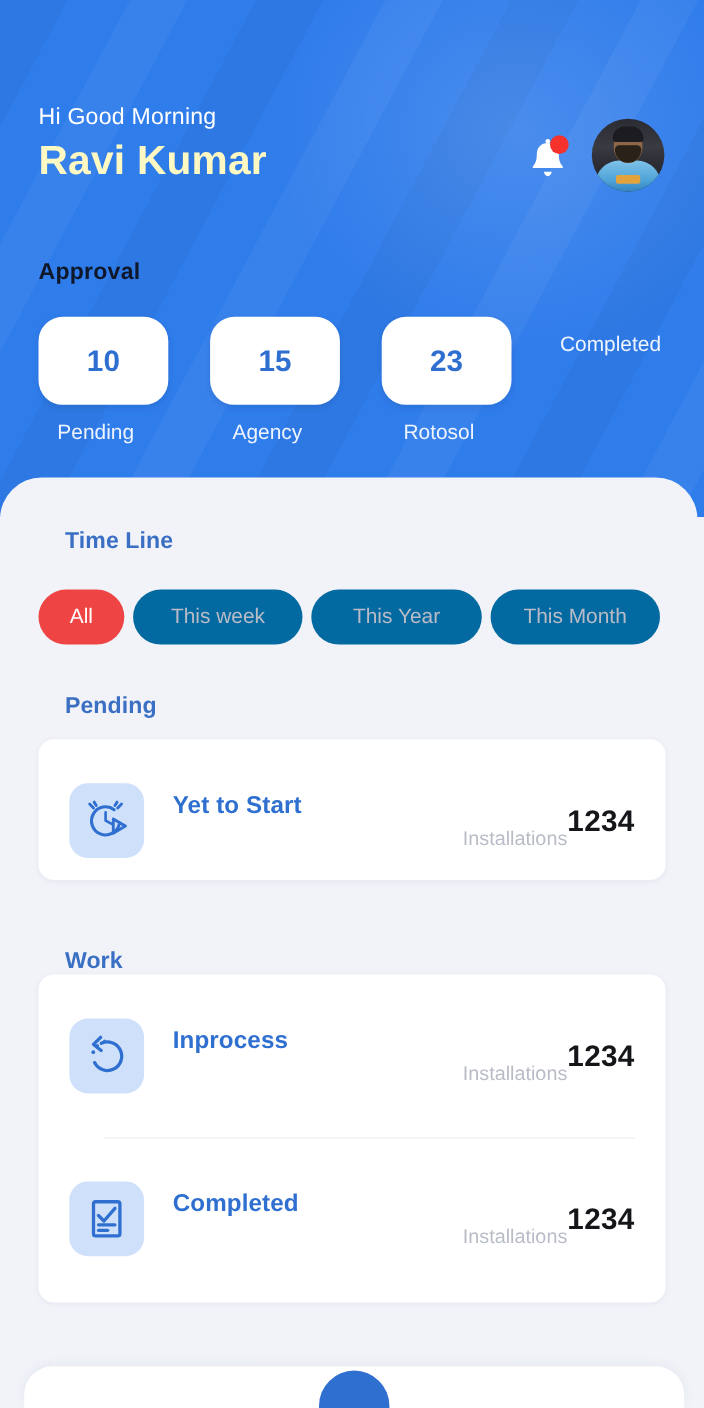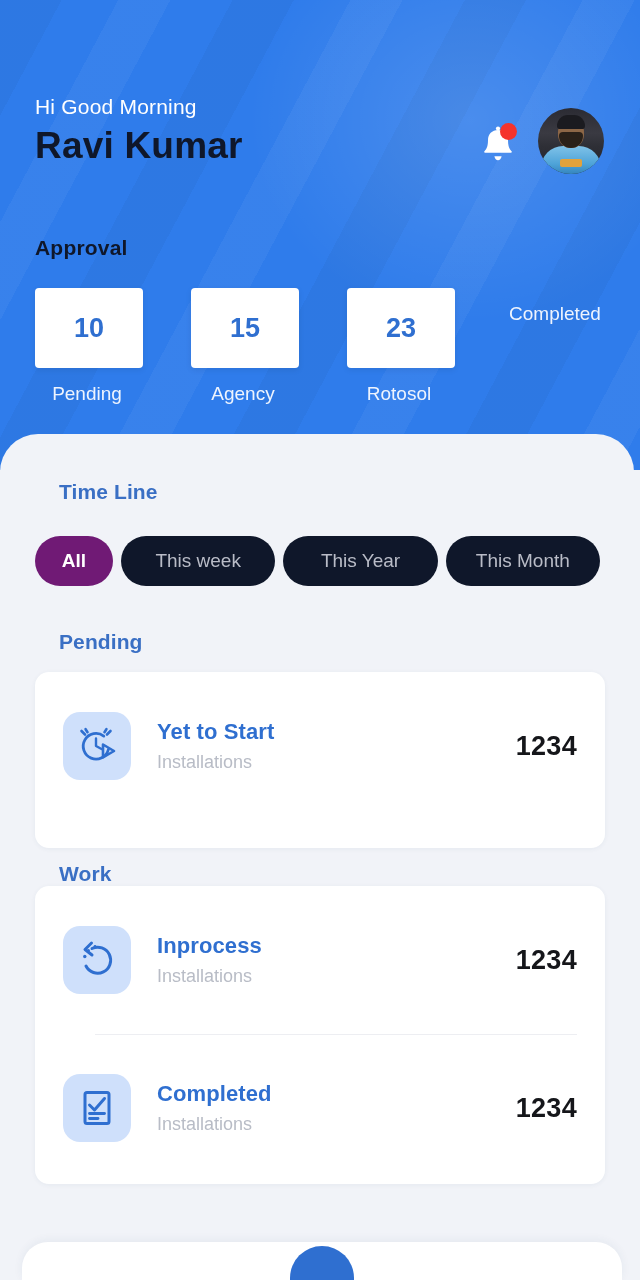--- a/index.html
+++ b/index.html
@@ -31,21 +31,21 @@
     position:absolute; right:-60px; top:-90px; width:460px; height:420px;
     background:radial-gradient(ellipse at center, rgba(255,255,255,0.13), rgba(255,255,255,0) 68%);
     pointer-events:none;
   }
 
   .greet-wrap { position:absolute; left:35px; top:95px; }
   #greeting {
     color:#ffffff; font-size:21px; font-weight:400; letter-spacing:.2px;
   }
   #username {
-    color:#0f172a; font-size:37px; font-weight:bold; letter-spacing:.2px;
+    color:#fef9c3; font-size:37px; font-weight:bold; letter-spacing:.2px;
     margin-top:6px;
   }
 
   
   #bell-btn {
     position:absolute; left:478px; top:123px; width:40px; height:44px; cursor:pointer;
   }
   #bell-dot {
     position:absolute; right:1px; top:0px; width:17px; height:17px;
     border-radius:50%; background:#f5332c;
@@ -87,21 +87,21 @@
   #approval-title {
     position:absolute; left:35px; top:236px;
     color:#0f172a; font-size:21px; font-weight:bold; letter-spacing:.2px;
   }
   #approval-row {
     position:absolute; left:35px; top:288px; width:572px;
     display:flex; justify-content:space-between;
   }
   .approval-item { width:104px; text-align:center; cursor:pointer; }
   .approval-card {
-    width:108px; height:80px; background:#ffffff; border-radius:4px;
+    width:118px; height:80px; background:#ffffff; border-radius:22px;
     display:flex; align-items:center; justify-content:center;
     box-shadow:0 2px 6px rgba(0,0,0,0.08);
   }
   .approval-value { color:#2f6fd0; font-size:27px; font-weight:bold; }
   .approval-label {
     margin-top:15px; color:#eef4fe; font-size:19px; font-weight:400;
   }
 
   
   #panel {
@@ -116,48 +116,48 @@
 
   
   #filter-row {
     position:absolute; left:35px; top:102px; width:565px;
     display:flex; gap:8px;
   }
   .pill {
     height:50px; border-radius:25px; display:flex; align-items:center;
     justify-content:center; font-size:19px; cursor:pointer; white-space:nowrap;
   }
-  .pill.inactive { background:#0f172a; color:#b9bcc7; padding:16px 22px; flex:1; }
+  .pill.inactive { background:#0369a1; color:#b9bcc7; padding:16px 22px; flex:1; }
   .pill.active {
-    background:#701a75; color:#ffffff; font-weight:bold; width:78px; flex:0 0 78px;text-align:right;
+    background:#ef4444; color:#ffffff; font-weight:normal; width:78px; flex:0 0 78px;text-align:right;
   }
 
   
   #pending-title { position:absolute; left:35px; top:196px; }
   #work-title    { position:absolute; left:35px; top:428px; }
 
   
   .list-card {
     position:absolute; left:35px; width:570px; background:#ffffff;
     border-radius:14px; box-shadow:0 1px 5px rgba(40,60,110,0.06);
   }
-  #pending-card { top:238px; height:176px; }
+  #pending-card { top:238px; height:128px; }
   #work-card    { top:452px; height:298px; }
 
   .row {
     position:relative; height:148px; display:flex; align-items:center;
     padding:0 28px; cursor:pointer;
   }
   .row-icon {
     width:68px; height:68px; border-radius:17px; background:#cfe0fb;
     display:flex; align-items:center; justify-content:center; flex:0 0 68px;
   }
   .row-text { margin-left:26px; flex:1; }
   .row-title { color:#2f6fd0; font-size:22px; font-weight:bold; letter-spacing:.1px; }
-  .row-sub { color:#b8bcc6; font-size:18px; margin-top:7px; }
+  .row-sub { color:#b8bcc6; font-size:18px; margin-top:7px;text-align:right; }
   .row-count { color:#15161a; font-size:27px; font-weight:bold; letter-spacing:.3px;text-align:right; }
 
   .divider {
     position:absolute; left:60px; right:28px; top:148px; height:1px;
     background:#edeef2;
   }
 
   
   #bottom-bar {
     position:absolute; left:22px; bottom:0; width:600px; height:38px;

